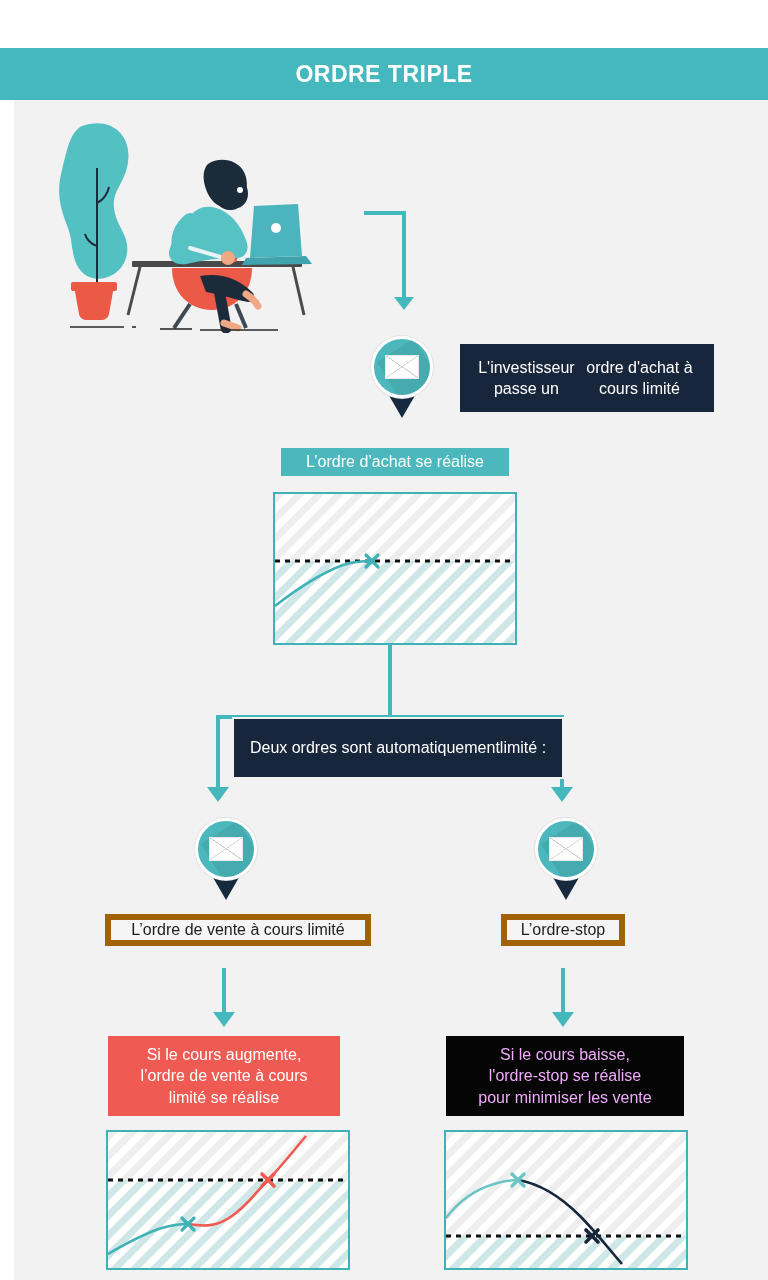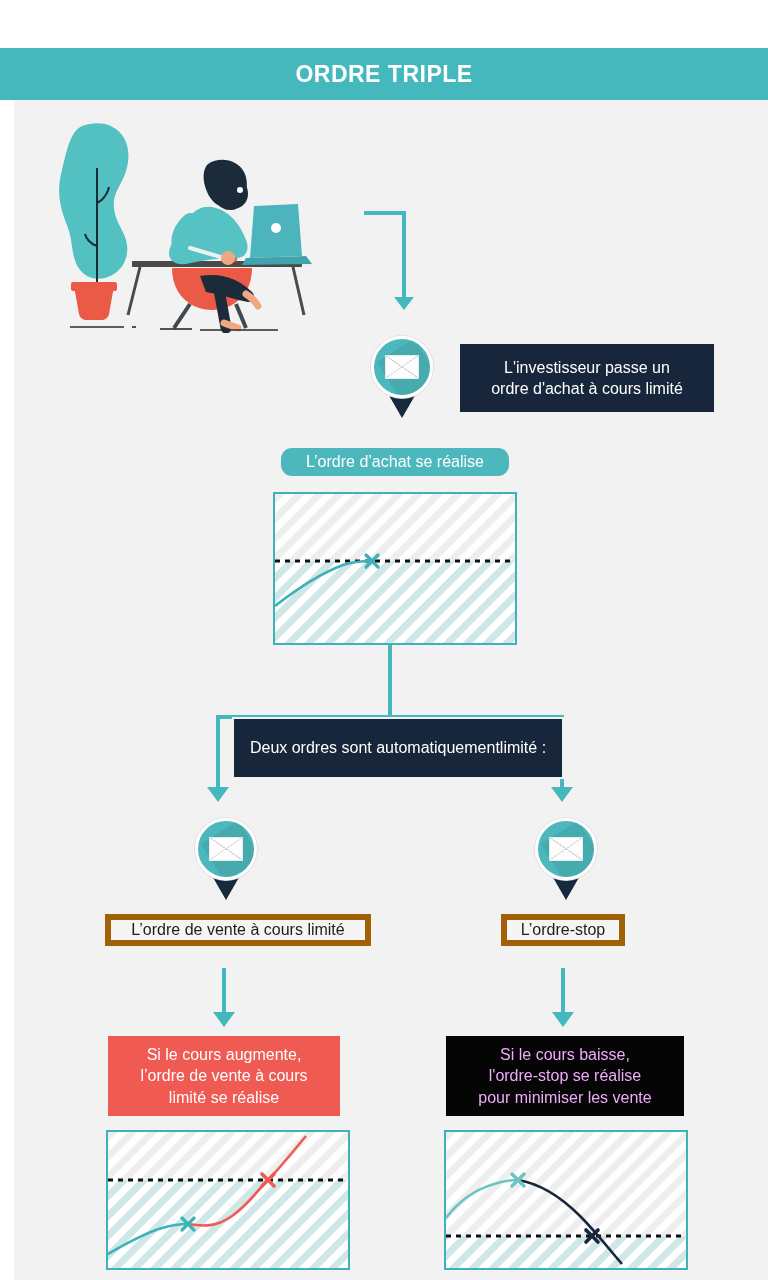--- a/index.html
+++ b/index.html
@@ -121,21 +121,20 @@
     background: #050505;
     color: #f0abfc;
     font-size: 16px;
     padding: 8px 10px;
   }
   .box-teal {
     background: #4cb8bd;
     color: #ffffff;
     font-size: 16px;
     padding: 5px 12px;
-    border-radius: 11px;
   }
   .box-red {
     background: #ef5b52;
     color: #ffffff;
     font-size: 16px;
     padding: 8px 10px;
   }
   .box-outline-red {
     background: #f5f5f5;
     color: #1d1d1d;
@@ -229,21 +228,21 @@
   <div class="arrow-down thin" style="left:394px; top:249px;"></div>
 
   <div class="pin" style="left:371px; top:288px;">
     <div class="pin-tip"></div>
     <div class="pin-circle">
       <div class="pin-shadow"></div>
       <div class="env"></div>
     </div>
   </div>
 
-  <div class="box box-navy" style="left:458px; top:294px; width:258px; height:72px; flex-direction:column;">
+  <div class="box box-navy" style="left:458px; top:294px; width:258px; height:72px; ">
     <span>L'investisseur passe un</span>
     <span>ordre d'achat à cours limité</span>
   </div>
 
   <div class="box box-teal" style="left:281px; top:400px; width:228px; height:28px;">
     <span>L’ordre d’achat se réalise</span>
   </div>
 
   <div class="chart" style="left:273px; top:444px; width:244px; height:153px;">
     <svg width="240" height="149" viewBox="0 0 240 149">

